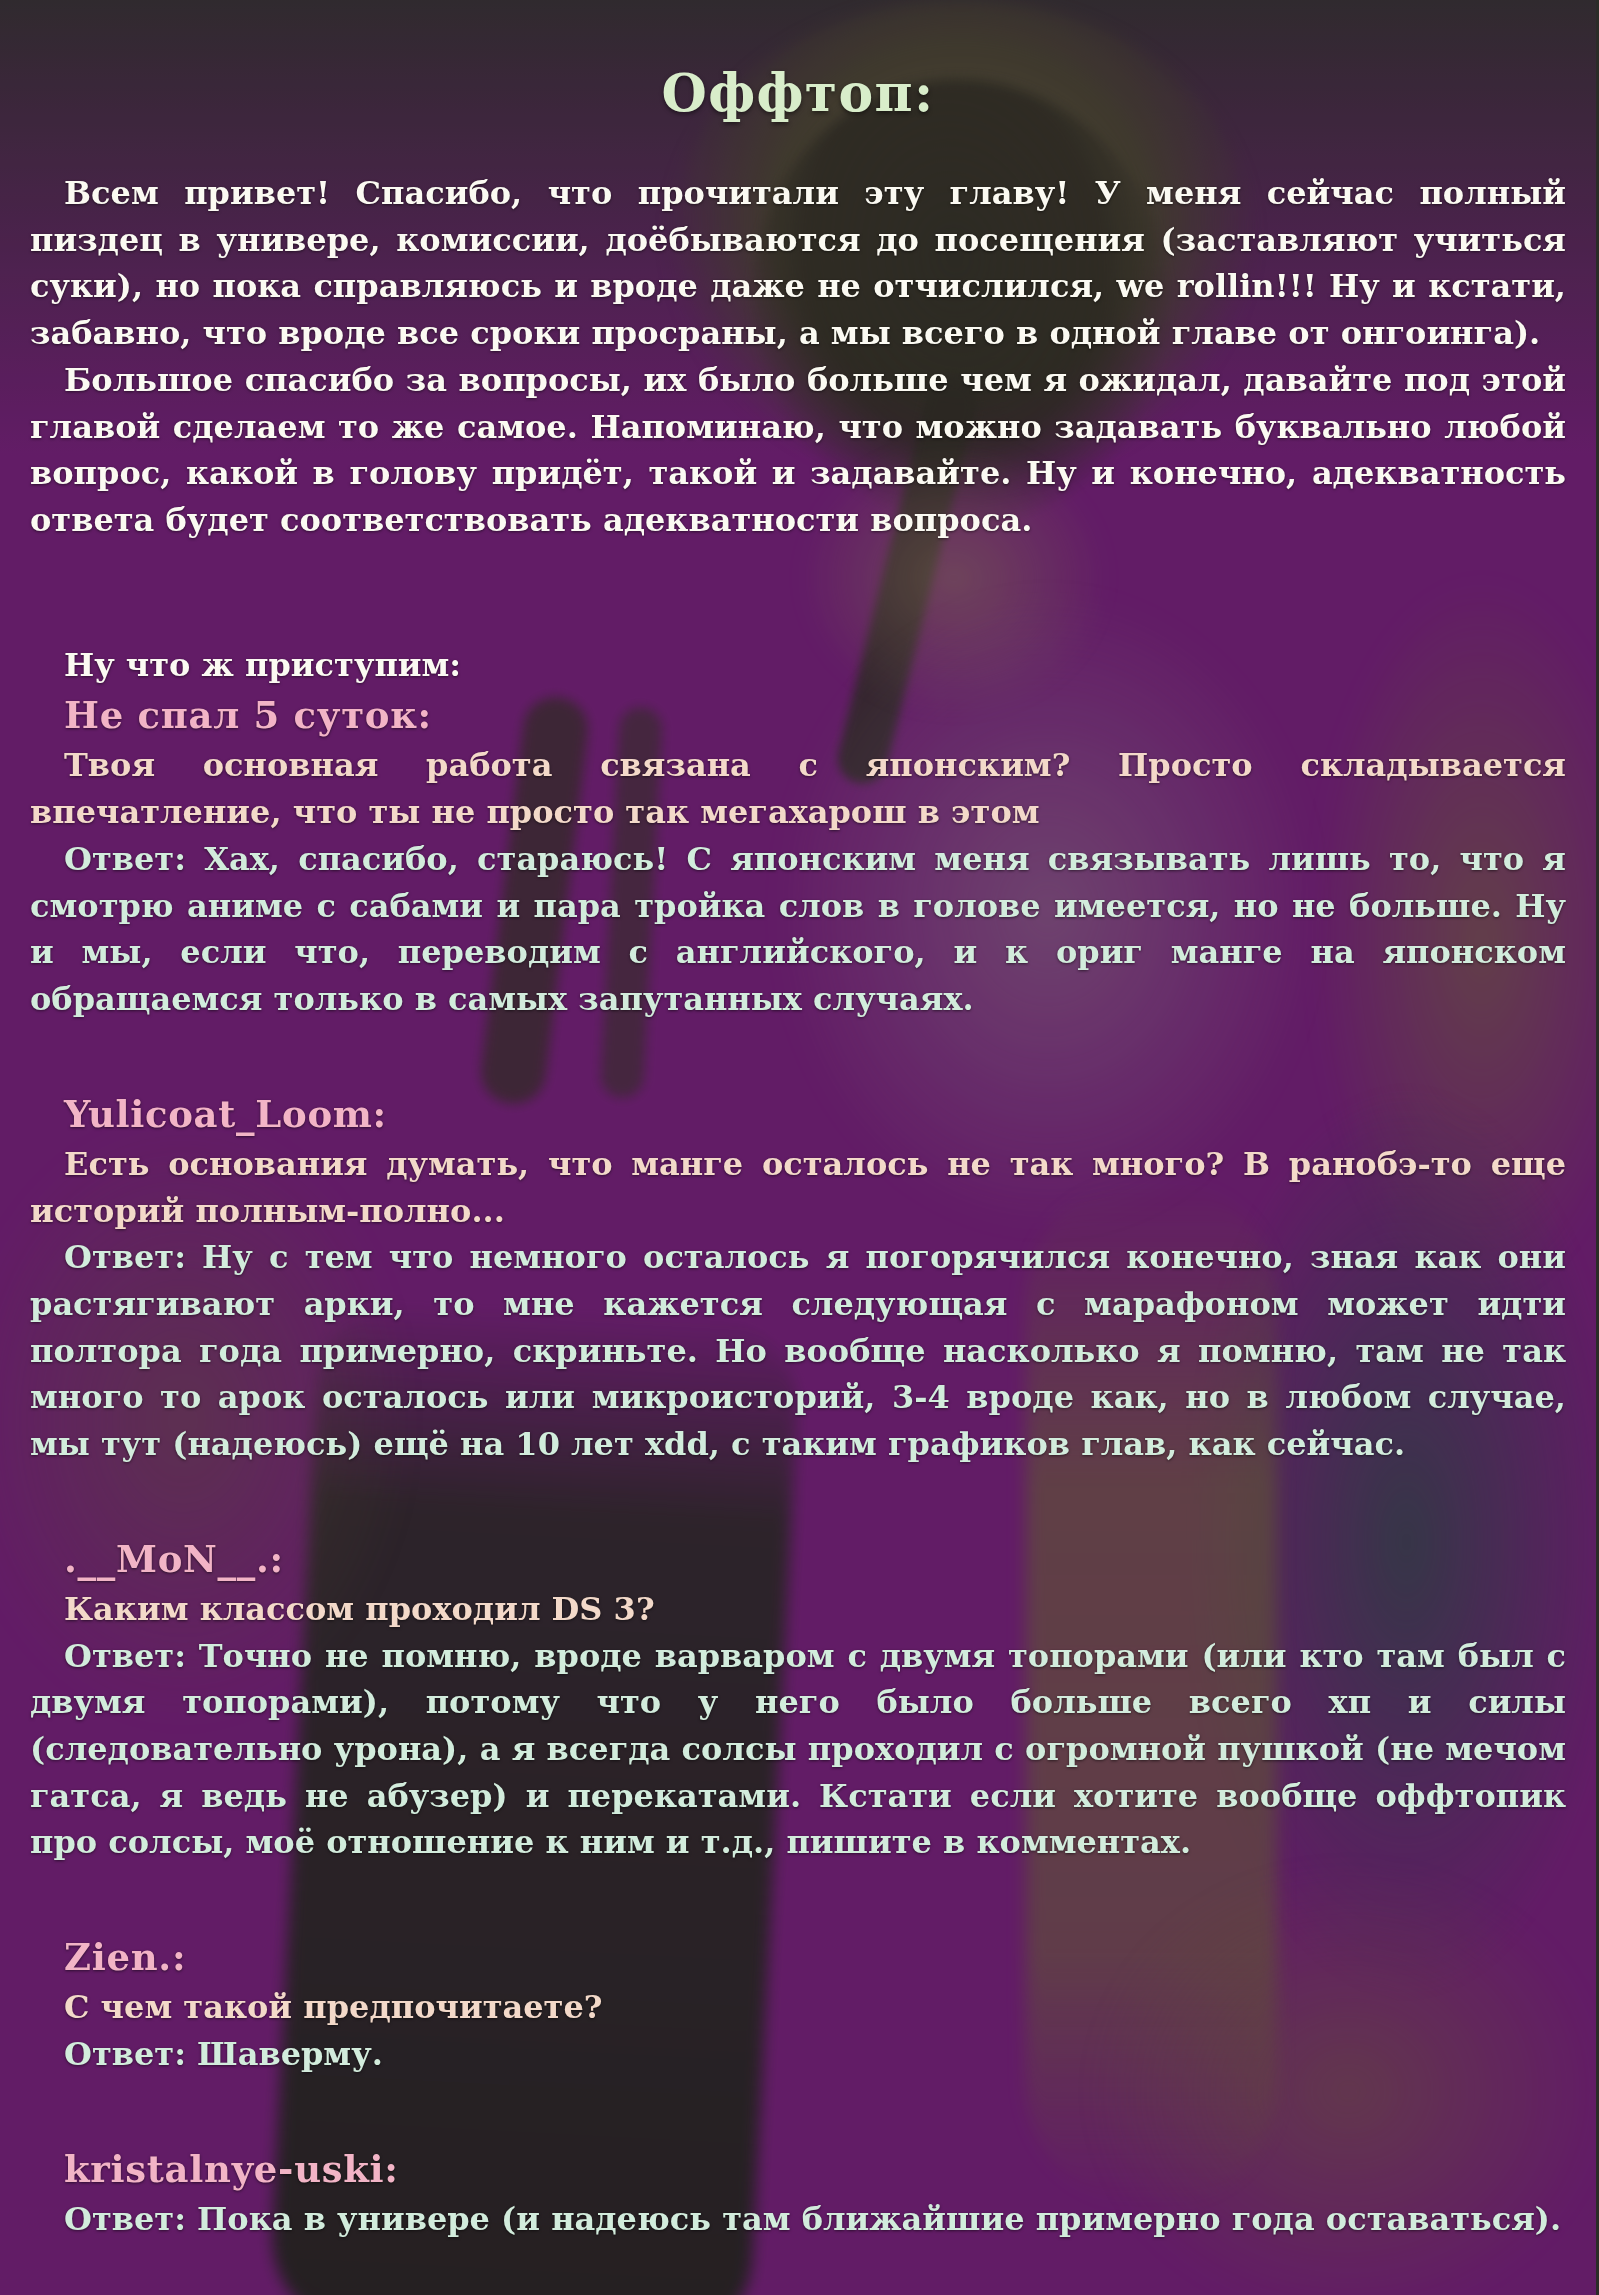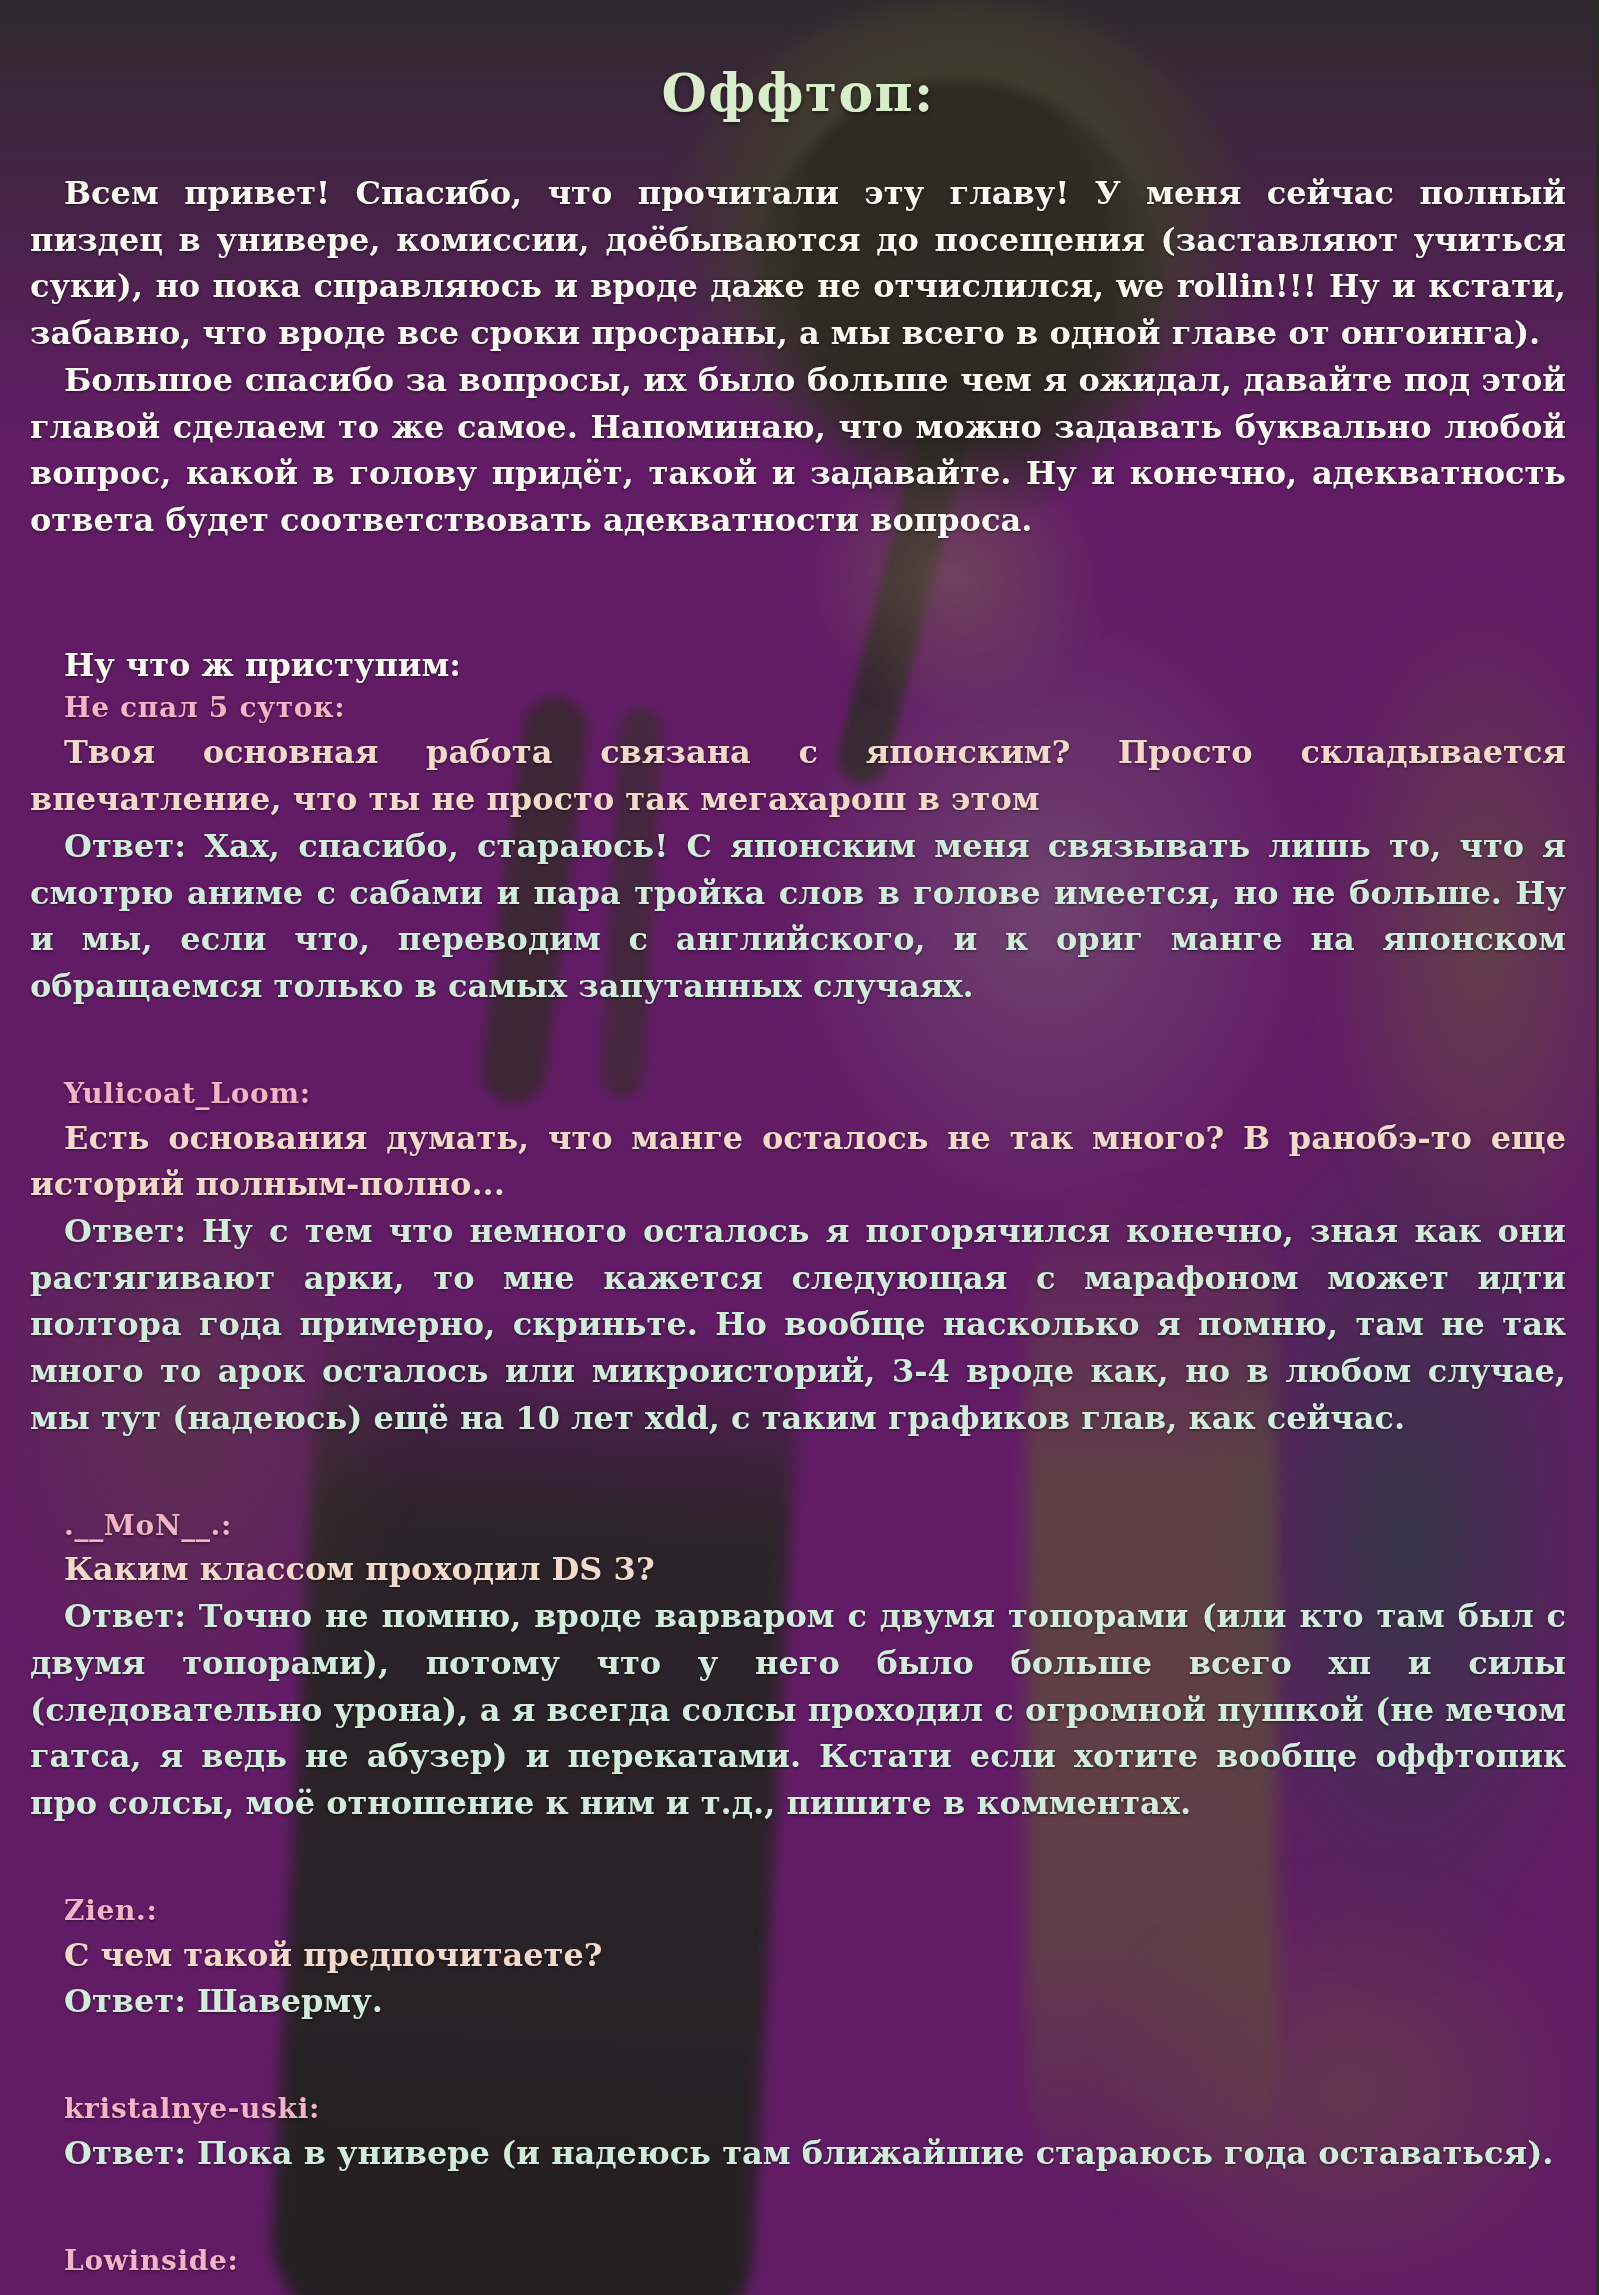--- a/index.html
+++ b/index.html
@@ -72,21 +72,21 @@
     line-height: 1.46;
     text-align: justify;
     text-indent: 34px;
     text-shadow: 0 1.4px 2.9px rgba(0,0,0,.55);
   }
   .intro   { color: #fbfaf2; }
   .lead    { color: #fbfaf2; margin-top: 98px; }
   .qa-block { margin-top: 64px; }
   .qa-block.first { margin-top: 0; }
   .user {
-    font-size: 28px;
+    font-size: 37px;
     line-height: 1.46;
     text-indent: 34px;
     letter-spacing: 0.7px;
     color: #f2b4c6;
     text-shadow: 0 1.4px 2.9px rgba(0,0,0,.55);
   }
   .question { color: #f3d9c9; }
   .answer   { color: #d2ecdc; }
 </style>
 </head>
@@ -139,21 +139,21 @@
     </div>
 
     <div class="qa-block">
       <div class="body-line user">Zien.:</div>
       <p class="body-line question">С чем такой предпочитаете?</p>
       <p class="body-line answer">Ответ: Шаверму.</p>
     </div>
 
     <div class="qa-block">
       <div class="body-line user">kristalnye-uski:</div>
-      <p class="body-line answer">Ответ: Пока в универе (и надеюсь там ближайшие стараюсь года оставаться).</p>
+      <p class="body-line answer">Ответ: Пока в универе (и надеюсь там ближайшие примерно года оставаться).</p>
     </div>
 
     <div class="qa-block">
       <div class="body-line user">Lowinside:</div>
 
     </div>
 
   </div>
 
 </div>

